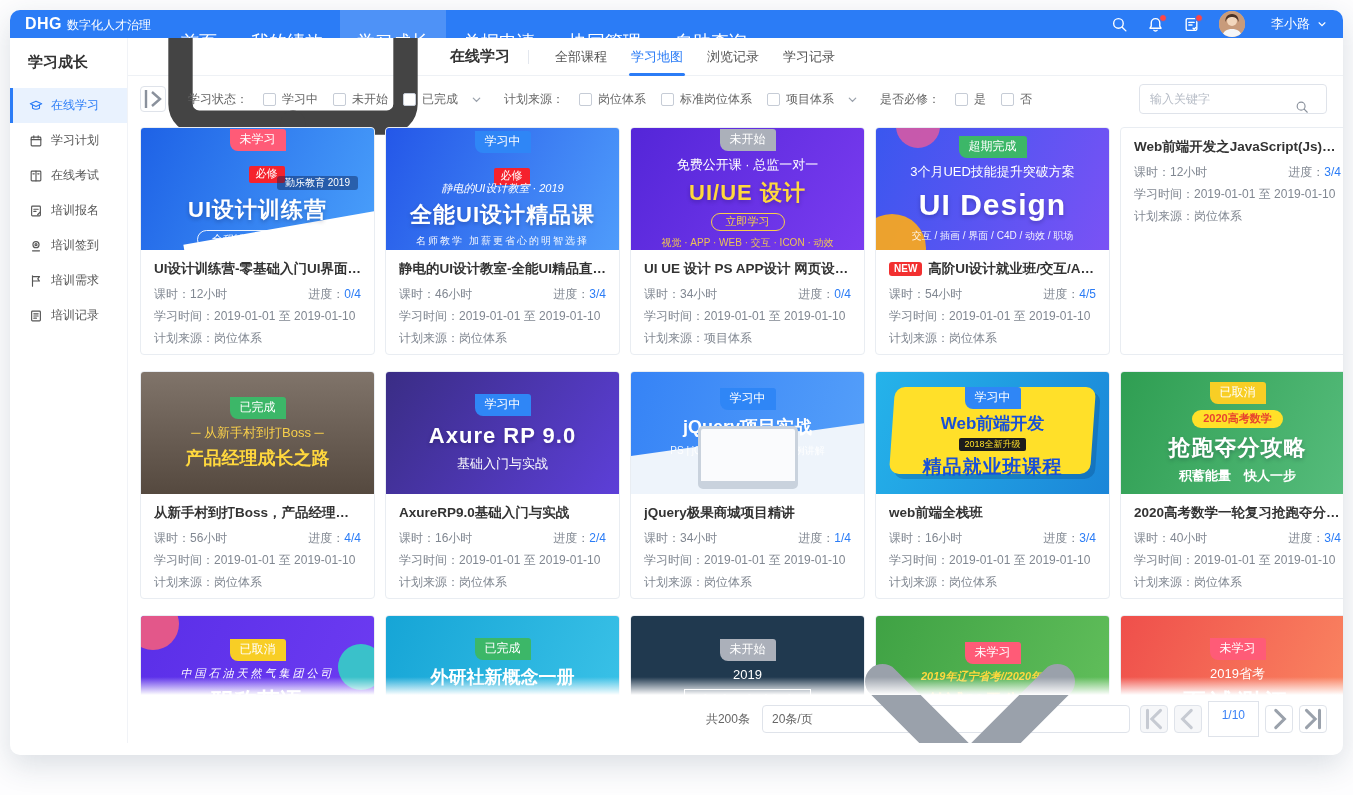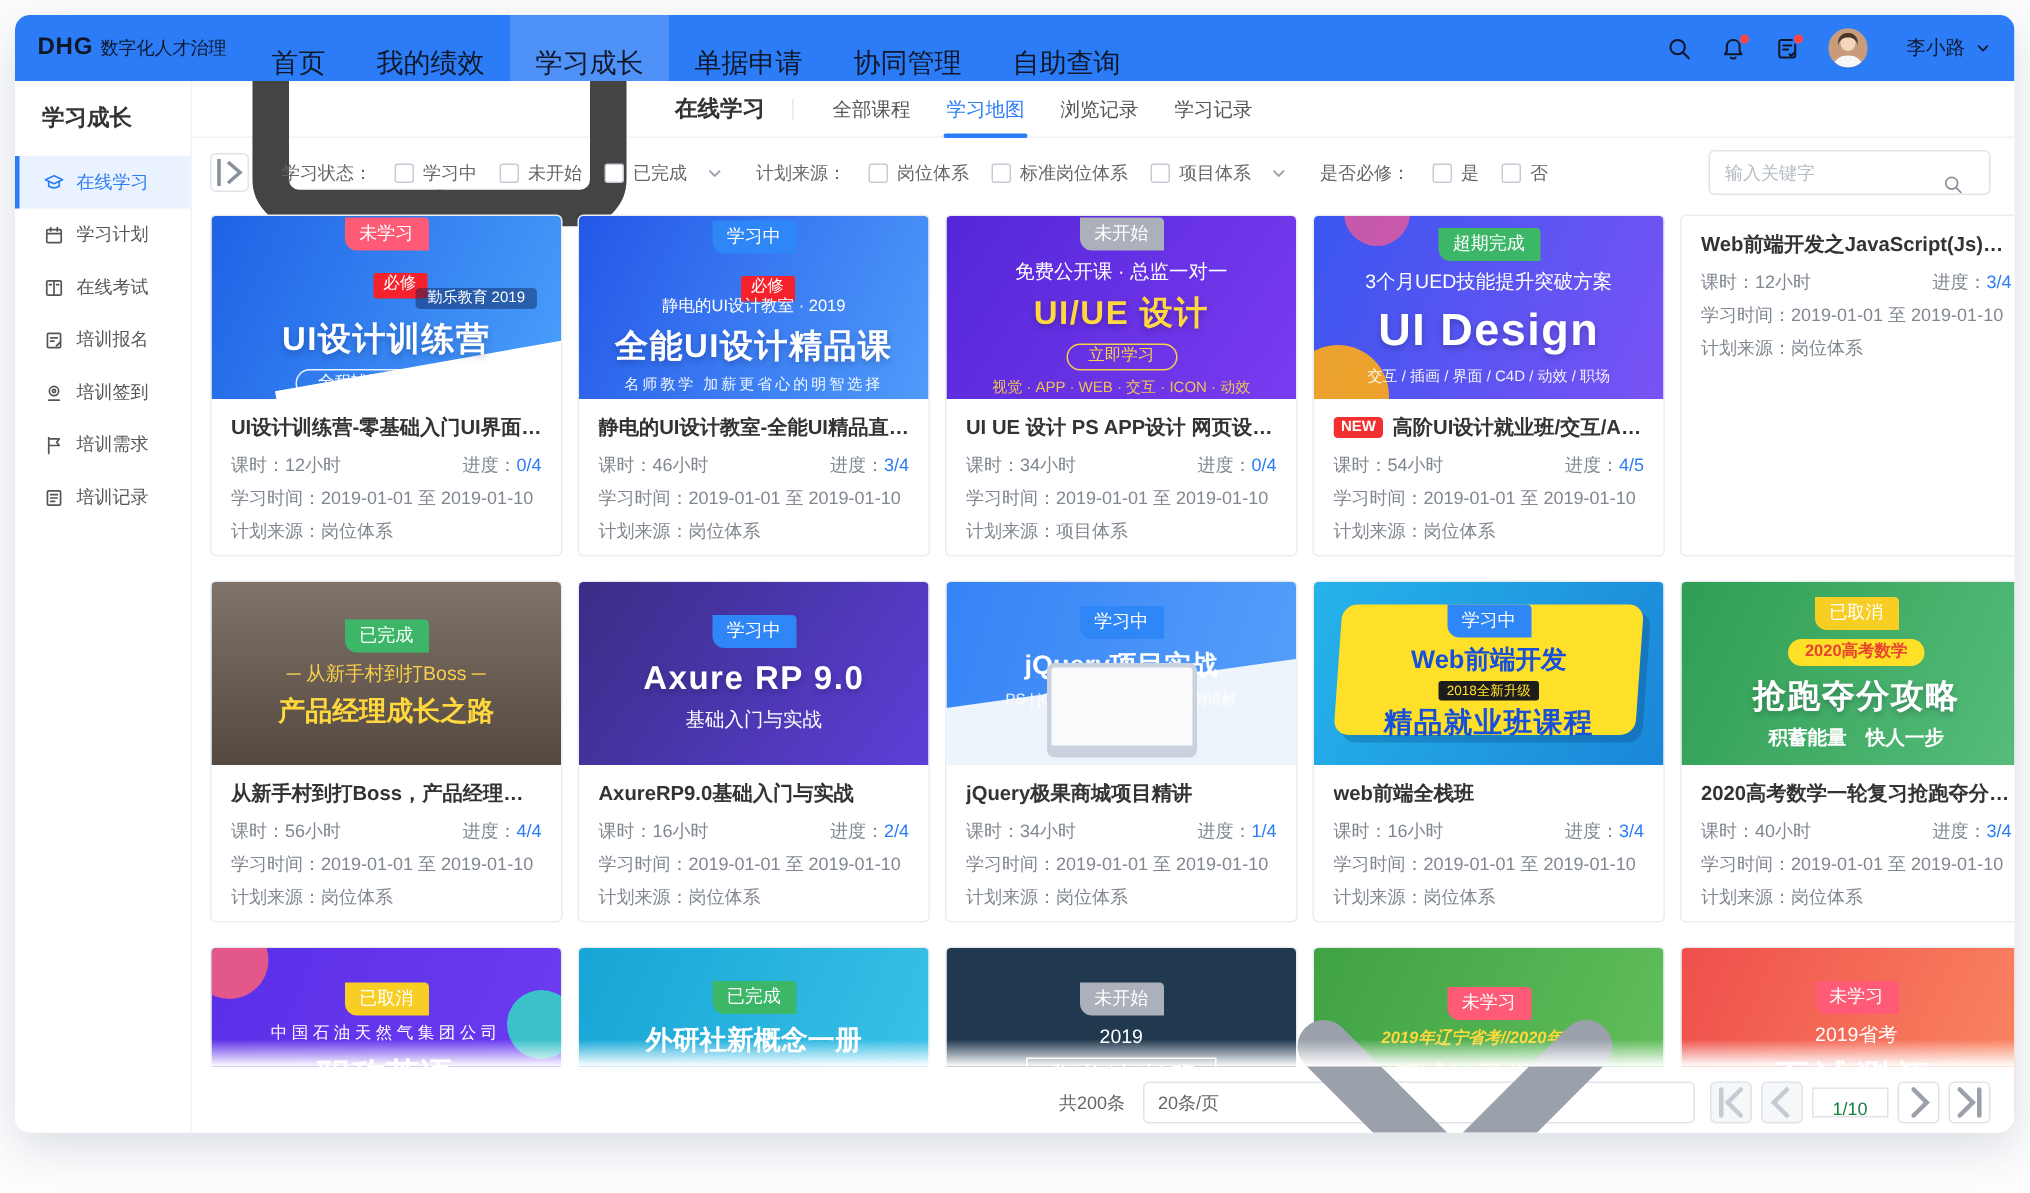--- a/index.html
+++ b/index.html
@@ -1,21 +1,21 @@
 <!DOCTYPE html>
 <html><head>
 <meta charset="utf-8">
 <style>
   * { box-sizing: border-box; margin: 0; padding: 0; }
   html,body { width:1353px; height:795px; background:#fdfdfe; font-family:"Liberation Sans","DejaVu Sans",sans-serif; overflow:hidden; }
   .app { position:absolute; left:10px; top:10px; width:1333px; height:745px; border-radius:10px;
          box-shadow:0 10px 30px rgba(40,60,90,.16); overflow:hidden; background:#fff; }
 
   
-  .navbar { height:44px; background:#2b7cf6; display:flex; align-items:center; color:#0f172a; }
+  .navbar { height:28px; background:#2b7cf6; display:flex; align-items:center; color:#ffffff; }
   .logo { width:150px; padding-left:15px; display:flex; align-items:baseline; gap:5px; white-space:nowrap; }
   .logo b { font-size:16px; font-weight:bold; letter-spacing:.5px; }
   .logo span { font-size:12px; }
   .nav-items { display:flex; height:100%; margin-left:4px; }
   .nav-item { padding:12px 17px; line-height:40px; font-size:18px; cursor:pointer; }
   .nav-item.active { background:rgba(255,255,255,.17); }
   .nav-right { margin-left:auto; display:flex; align-items:center; gap:19px; padding-right:16px; }
   .nico { width:17px; height:17px; position:relative; cursor:pointer; display:flex; }
   .nico svg { width:100%; height:100%; }
   .nico.dot::after { content:""; position:absolute; top:-2px; right:-3px; width:6px; height:6px;
@@ -74,21 +74,21 @@
   .info { padding:10px 13px 0; }
   .ctitle { display:flex; align-items:center; gap:6px; font-size:13.5px; font-weight:bold; color:#333;
             margin-bottom:5px; overflow:hidden; }
   .ctitle .t { overflow:hidden; text-overflow:ellipsis; white-space:nowrap; }
   .new-chip { background:#f23030; color:#fff; font-size:10px; font-weight:bold; padding:1px 5px 2px;
               border-radius:3px; flex-shrink:0; }
   .mrow { display:flex; justify-content:space-between; font-size:12px; color:#808791; line-height:22px; }
   .mv-blue { color:#2b7cf6; }
 
   
-  .lxs{font-size:10px;color:#fff;opacity:.92;} .lsm{font-size:11px;color:#fff;}
+  .lxs{font-size:10px;color:#fff;opacity:.92;} .lsm{font-size:11px;color:#fff;font-style:italic;}
   .lmd{font-size:13px;color:#fff;} .llg{font-size:18px;font-weight:bold;color:#fff;}
   .lxl{font-size:22px;font-weight:bold;color:#fff;letter-spacing:1px;text-shadow:0 2px 4px rgba(0,0,40,.25);}
   .b{font-weight:bold;} .it{font-style:italic;} .sp{letter-spacing:2px;} .sp2{letter-spacing:5px;}
   .spaced{letter-spacing:3px;} .ylw{color:#ffd83d;} .ylw2{color:#f8cf4a;}
   .xxl{font-size:30px;} .jsb{font-size:23px;letter-spacing:2px;}
   .mono{font-family:"DejaVu Sans Mono",monospace;}
   .pill{border:1px solid rgba(255,255,255,.9);border-radius:13px;padding:2px 14px;font-size:11px;color:#fff;}
   .pill-y{border:1px solid #f8cf4a;border-radius:13px;padding:1px 14px;font-size:11px;color:#f8cf4a;}
   .chip-dk{background:rgba(10,30,80,.45);color:#fff;font-size:10px;padding:1px 8px;border-radius:3px;align-self:flex-end;margin:-4px 6px 0 0;}
   .chip-y{background:#ffe029;color:#e8432e;font-size:11px;font-weight:bold;padding:2px 11px;border-radius:11px;}
@@ -130,21 +130,21 @@
                     background:linear-gradient(rgba(255,255,255,0),#fff); pointer-events:none; }
   .ftotal { font-size:12px; color:#666; margin-right:2px; }
   .psize { display:flex; align-items:center; gap:7px; border:1px solid #dfe3ea; border-radius:4px;
            height:28px; padding:0 9px; font-size:12px; color:#666; cursor:pointer; }
   .psize svg { width:10px; height:10px; color:#9aa1ab; }
   .pgroup { display:flex; gap:6px; align-items:center; }
   .pbtn { min-width:28px; height:28px; border:1px solid #dfe3ea; border-radius:4px; display:flex;
           align-items:center; justify-content:center; color:#9aa1ab; cursor:pointer; background:#fff; }
   .pbtn.disabled { background:#f6f7f9; color:#c6cad2; }
   .pbtn svg { width:11px; height:11px; }
-  .pcur { font-size:12px; color:#15803d; padding:0 13px; height:20px; line-height:26px; border:1px solid #dfe3ea; border-radius:0; }
+  .pcur { font-size:12px; color:#3b82f6; padding:0 13px; height:36px; line-height:26px; border:1px solid #dfe3ea; border-radius:0; }
 </style>
 </head>
 <body>
 
 <div class="app">
 
   <div class="navbar">
     <div class="logo">
       <b>DHG</b>
       <span>数字化人才治理</span>

